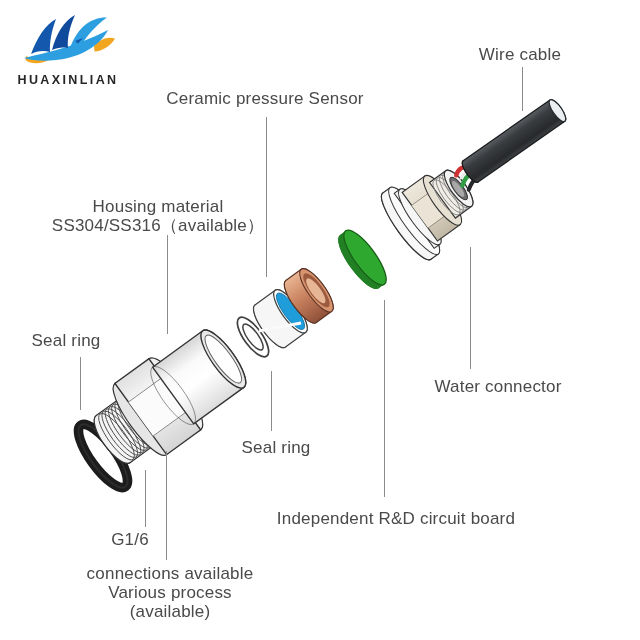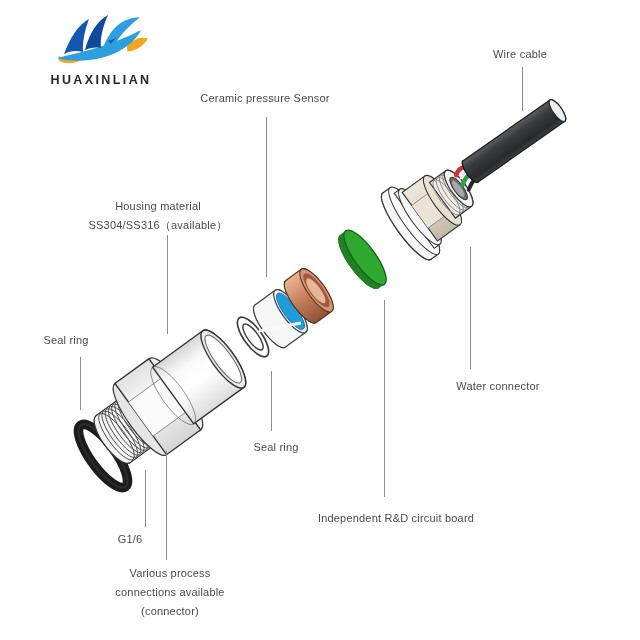--- a/index.html
+++ b/index.html
@@ -4,28 +4,28 @@
 <style>
   html,body{margin:0;padding:0;background:#ffffff;}
   .stage{
     position:relative;width:640px;height:640px;background:#ffffff;overflow:hidden;
     font-family:"Liberation Sans", sans-serif;
   }
   .art{position:absolute;left:0;top:0;width:640px;height:640px;}
   .label{
     position:absolute;transform:translateX(-50%);
     color:var(--label-text,#4a4a4a);
-    font-size:11px;line-height:19px;font-weight:500;letter-spacing:.2px;
+    font-size:17px;line-height:19px;font-weight:500;letter-spacing:.2px;
     text-align:center;white-space:nowrap;
   }
   .leader{
     position:absolute;width:1.4px;
     background:var(--leader-line,#8c8c8c);
   }
-  .logo{position:absolute;left:16px;top:10px;width:104px;text-align:center;margin-left:33px;}
+  .logo{position:absolute;left:16px;top:10px;width:104px;text-align:center;}
   .brand{
     margin-top:1px;color:var(--logo-text,#262626);
     font-size:12.5px;font-weight:700;letter-spacing:2.4px;white-space:nowrap;
   }
 </style>
 </head>
 <body>
 
 <div class="stage">
 
@@ -187,18 +187,18 @@
   <div class="label" style="left:158px;top:197px">
     <div>Housing material</div>
     <div>SS304/SS316（available）</div>
   </div>
   <div class="label" style="left:66px;top:331px">Seal ring</div>
   <div class="label" style="left:276px;top:438px">Seal ring</div>
   <div class="label" style="left:396px;top:509px">Independent R&amp;D circuit board</div>
   <div class="label" style="left:498px;top:377px">Water connector</div>
   <div class="label" style="left:130px;top:530px">G1/6</div>
   <div class="label" style="left:170px;top:564px">
+    <div>connections available</div>
     <div>Various process</div>
-    <div>connections available</div>
-    <div>(connector)</div>
+    <div>(available)</div>
   </div>
 
 </div>
 
 </body></html>

